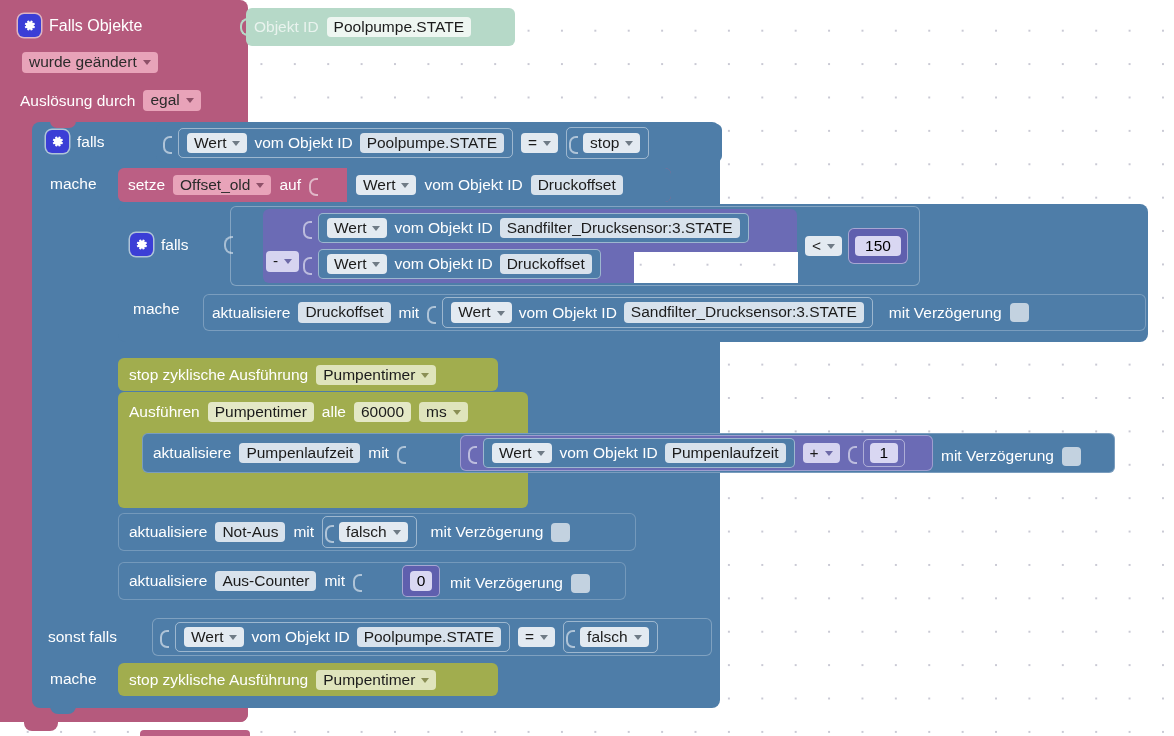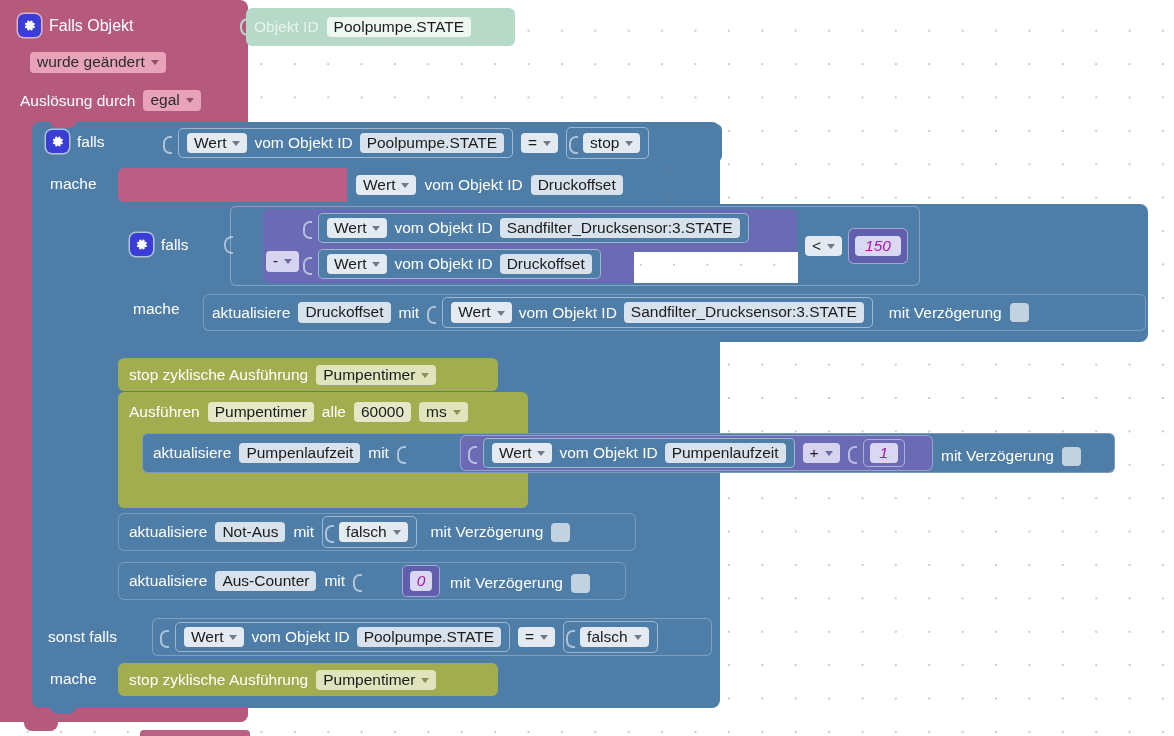--- a/index.html
+++ b/index.html
@@ -44,21 +44,21 @@
     background:#d8e2ec;color:#1b1b1b;
     border-radius:4px;padding:2px 7px 3px 7px;
     font-size:15.5px;line-height:1;white-space:nowrap;
   }
   .field.light{background:#e3eaf1;justify-content:space-between;}
   .field.pinkf{background:#e8a3b9;color:#2b2b2b;}
   .field.greenf{background:#dfe4bc;color:#1b1b1b;}
   .field.greenf2{background:#e4e8c6;color:#1b1b1b;}
   .field.mintf{background:#eef6f1;color:#1b1b1b;}
   .field.purpf{background:#d6d4f0;color:#1b1b1b;}
-  .field.num{background:#d9d7f2;color:#a21caf;padding:2px 10px 3px 10px;font-style:italic;}
+  .field.num{background:#d9d7f2;color:#000000;padding:2px 10px 3px 10px;}
 
   .caret{
     display:inline-block;width:0;height:0;
     border-left:4px solid transparent;border-right:4px solid transparent;
     border-top:5px solid #6f7b86;margin-left:2px;position:relative;top:1px;
   }
   .caret.onpink{border-top-color:#8e5068;}
   .caret.ongreen{border-top-color:#8a8f55;}
   .caret.onpurp{border-top-color:#6d6aa8;}
 
@@ -110,33 +110,33 @@
   <div class="blk c-pinkd" style="left:140px;top:730px;width:110px;height:6px;border-radius:4px 4px 0 0;"></div>
 
   <div class="blk" style="left:18px;top:14px;height:26px;">
     <div class="row">
       <span class="gear">
         <svg width="15" height="15" viewBox="0 0 24 24" aria-hidden="true">
           <path fill="#ffffff" d="M12 8.2a3.8 3.8 0 1 0 0 7.6 3.8 3.8 0 0 0 0-7.6zm0 5.9a2.1 2.1 0 1 1 0-4.2 2.1 2.1 0 0 1 0 4.2z"></path>
           <path fill="#ffffff" d="M20.3 13.3l-1.5-.6a6.9 6.9 0 0 0 0-1.4l1.5-.6a.7.7 0 0 0 .4-.9l-.8-1.9a.7.7 0 0 0-.9-.4l-1.5.6a7 7 0 0 0-1-1l.6-1.5a.7.7 0 0 0-.4-.9l-1.9-.8a.7.7 0 0 0-.9.4l-.6 1.5a6.9 6.9 0 0 0-1.4 0l-.6-1.5a.7.7 0 0 0-.9-.4l-1.9.8a.7.7 0 0 0-.4.9l.6 1.5a7 7 0 0 0-1 1l-1.5-.6a.7.7 0 0 0-.9.4l-.8 1.9a.7.7 0 0 0 .4.9l1.5.6a6.9 6.9 0 0 0 0 1.4l-1.5.6a.7.7 0 0 0-.4.9l.8 1.9a.7.7 0 0 0 .9.4l1.5-.6a7 7 0 0 0 1 1l-.6 1.5a.7.7 0 0 0 .4.9l1.9.8a.7.7 0 0 0 .9-.4l.6-1.5a6.9 6.9 0 0 0 1.4 0l.6 1.5a.7.7 0 0 0 .9.4l1.9-.8a.7.7 0 0 0 .4-.9l-.6-1.5a7 7 0 0 0 1-1l1.5.6a.7.7 0 0 0 .9-.4l.8-1.9a.7.7 0 0 0-.4-.9z"></path>
         </svg>
       </span>
-      <span class="lbl big">Falls Objekt</span>
+      <span class="lbl big">Falls Objekte</span>
     </div>
   </div>
 
   <div class="blk c-mint rb" style="left:246px;top:8px;width:269px;height:38px;">
     <div class="row" style="height:38px;padding-left:8px;">
       <span class="lbl dim">Objekt ID</span>
       <span class="field mintf">Poolpumpe.STATE</span>
     </div>
   </div>
   <div class="blk" style="left:240px;top:18px;width:9px;height:18px;border:2px solid #b6d9c8;border-right:none;border-radius:8px 0 0 8px;background:transparent;"></div>
 
-  <div class="blk" style="left:30px;top:52px;">
+  <div class="blk" style="left:22px;top:52px;">
     <span class="field pinkf">
       <span>wurde geändert</span>
       <i class="caret onpink"></i>
     </span>
   </div>
 
   <div class="blk" style="left:20px;top:90px;">
     <div class="row">
       <span class="lbl">Auslösung durch</span>
       <span class="field pinkf">
@@ -185,20 +185,31 @@
         </span>
       </span>
     </div>
   </div>
 
   <div class="blk" style="left:50px;top:175px;">
     <span class="lbl">mache</span>
   </div>
 
   <div class="blk c-pinkd" style="left:118px;top:168px;width:553px;height:34px;border-radius:6px;"></div>
+  <div class="blk" style="left:128px;top:172px;">
+    <div class="row" style="height:26px;">
+      <span class="lbl">setze</span>
+      <span class="field pinkf">
+        <span>Offset_old</span>
+        <i class="caret onpink"></i>
+      </span>
+      <span class="lbl">auf</span>
+      <span class="notch"></span>
+    </div>
+  </div>
 
   <div class="blk c-blue" style="left:347px;top:168px;width:324px;height:34px;border-radius:0 6px 6px 0;"></div>
   <div class="blk" style="left:356px;top:173px;">
     <div class="row" style="height:24px;">
       <span class="field light">
         <span>Wert</span>
         <i class="caret"></i>
       </span>
       <span class="lbl">vom Objekt ID</span>
       <span class="field">Druckoffset</span>

